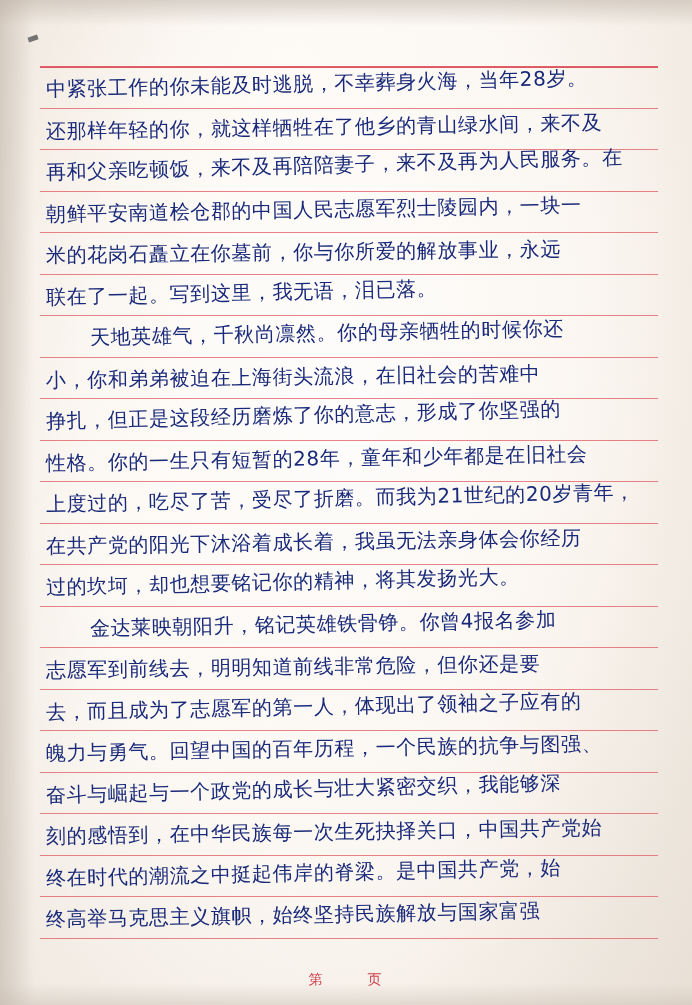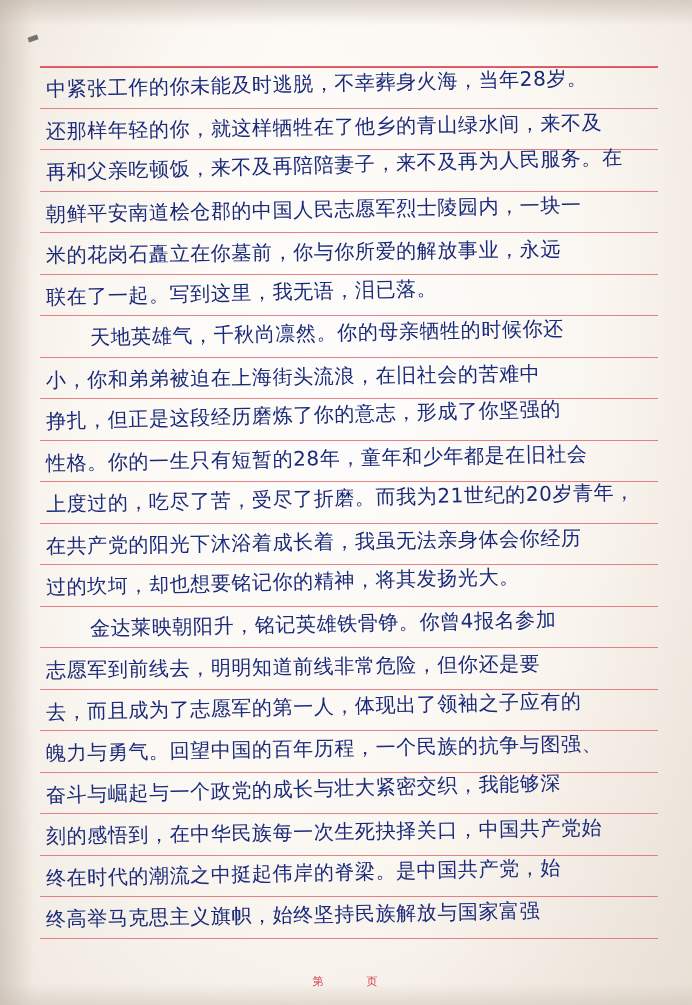--- a/index.html
+++ b/index.html
@@ -101,21 +101,21 @@
   .line.indent { text-indent: 44px; }
 
   
   #footer {
     position: absolute;
     left: 0;
     right: 0;
     bottom: 16px;
     text-align: center;
     color: #cf3b46;
-    font-size: 11px;
+    font-size: 14px;
     letter-spacing: 2px;
     font-family: "DejaVu Sans", sans-serif;
   }
   #footer .fnum {
     display: inline-block;
     min-width: 30px;
     border-bottom: 0px solid transparent;
   }
 
   

